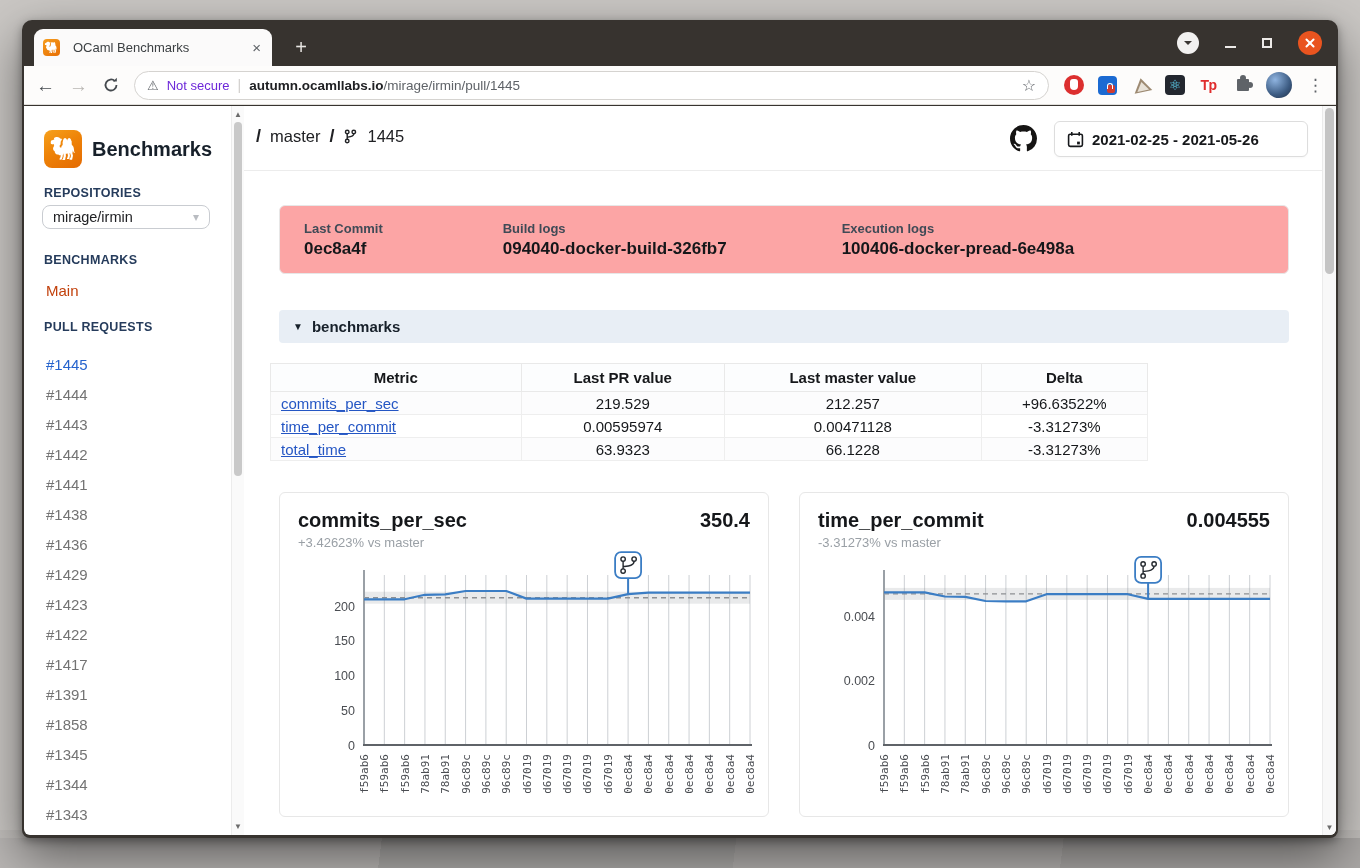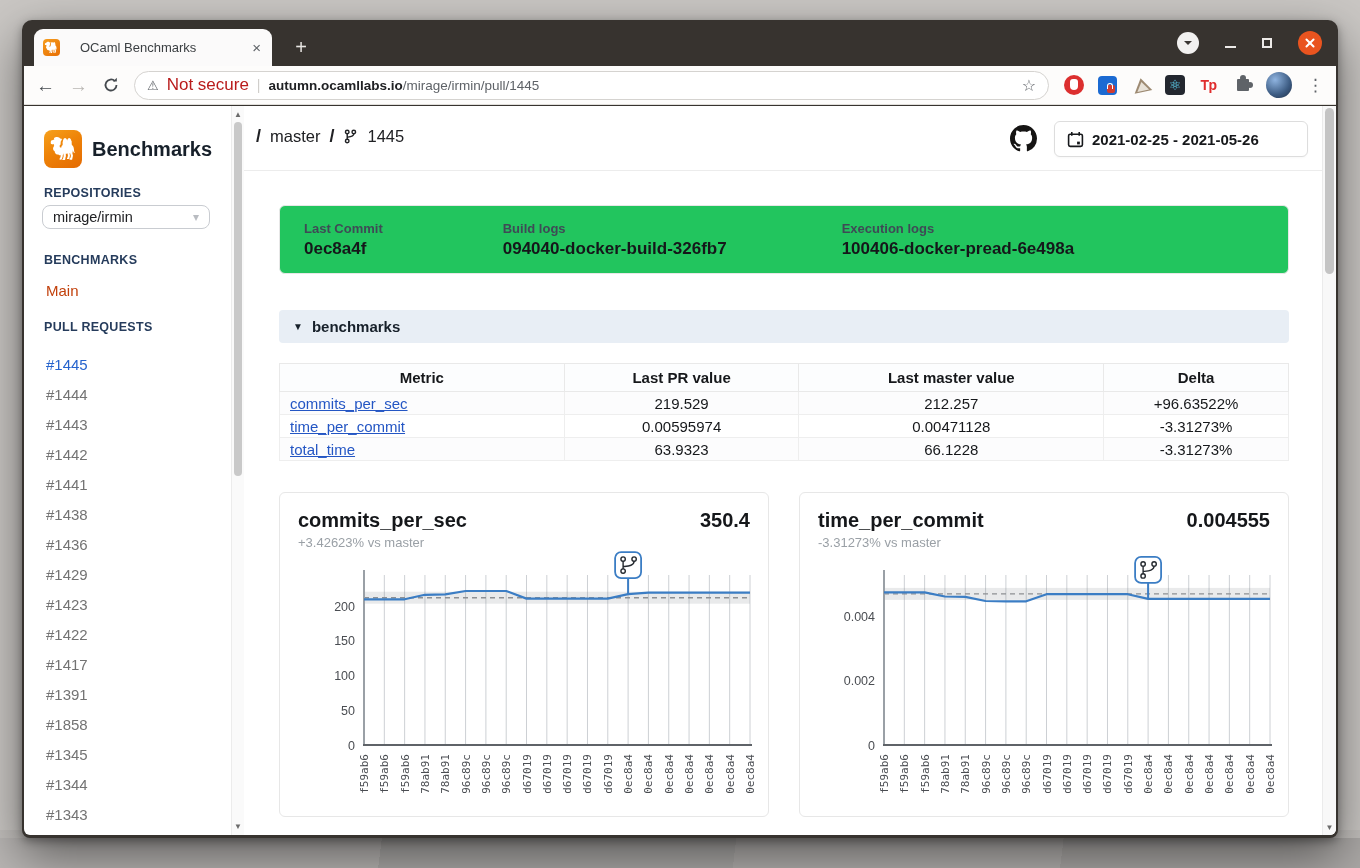--- a/index.html
+++ b/index.html
@@ -14,42 +14,42 @@
   .window{position:absolute;left:22px;top:20px;width:1316px;height:818px;background:#37332f;
     border-radius:10px 10px 8px 8px;box-shadow:0 18px 50px rgba(0,0,0,.5),0 3px 10px rgba(0,0,0,.35)}
 
   
   .titlebar{position:absolute;top:0;left:0;right:0;height:46px}
   .tab{position:absolute;left:12px;bottom:0;width:238px;height:37px;background:#fbfafa;
     border-radius:9px 9px 0 0;display:flex;align-items:center;padding:0 9px}
   .favicon{width:17px;height:17px;border-radius:4px;background:linear-gradient(145deg,#f59d1e,#e86e04);
     display:flex;align-items:center;justify-content:center;font-size:11px;line-height:1;flex:none}
   .favicon span{filter:brightness(0) invert(1)}
-  .tab-title{margin-left:20px;font-size:13px;color:#3c4043;flex:1;white-space:nowrap;overflow:hidden}
+  .tab-title{margin-left:13px;font-size:13px;color:#3c4043;flex:1;white-space:nowrap;overflow:hidden}
   .tab-close{color:#5f6368;font-size:15px;padding:0 2px;cursor:default}
   .newtab{position:absolute;left:264px;bottom:3px;width:30px;height:32px;color:#e8e6e3;font-size:20px;
     display:flex;align-items:center;justify-content:center}
   .winbtns{position:absolute;right:16px;top:0;height:46px;display:flex;align-items:center;gap:26px}
   .menu-circle{width:22px;height:22px;background:#f2f1f0;border-radius:50%;display:flex;align-items:center;justify-content:center}
   .menu-circle i{display:block;width:0;height:0;border:4px solid transparent;border-top-color:#3a3633;margin-top:4px}
   .min-bar{width:11px;height:2px;background:#eceae8;margin-top:8px}
   .max-box{width:10px;height:10px;border:2px solid #eceae8}
   .close-circle{width:24px;height:24px;border-radius:50%;background:#e9541f;position:relative}
   .close-circle::before,.close-circle::after{content:"";position:absolute;left:6px;top:11px;width:12px;height:2px;background:#fff;border-radius:1px}
   .close-circle::before{transform:rotate(45deg)}
   .close-circle::after{transform:rotate(-45deg)}
 
   
   .toolbar{position:absolute;top:46px;left:2px;right:2px;height:39px;background:#fdfcfb;border-bottom:1px solid #e0deda;
     display:flex;align-items:center;padding:0 12px;gap:14px}
   .nav-ic{font-size:19px;color:#454a4f;line-height:1}
   .nav-ic.disabled{color:#b9b6b3}
   .omnibox{flex:1;height:29px;background:#fff;border:1px solid #d5d3d0;border-radius:15px;
     display:flex;align-items:center;padding:0 12px;gap:8px;min-width:0}
-  .sec-label{font-size:17px;color:#b91c1c;white-space:nowrap}
+  .sec-label{font-size:13px;color:#6d28d9;white-space:nowrap}
   .warn{font-size:13px;color:#5f6368}
   .url-divider{color:#d0cecb;font-size:14px}
   .url{font-size:13.5px;color:#5f6368;white-space:nowrap;overflow:hidden}
   .url b{color:#202124;font-weight:700}
   .omni-star{margin-left:auto;font-size:16px;color:#5f6368}
   .ext-row{display:flex;align-items:center;gap:13px}
   .ext{width:21px;height:21px;display:flex;align-items:center;justify-content:center;position:relative}
   .ext-hand{width:20px;height:20px;border-radius:50%;background:#dc2f2f;position:relative}
   .ext-hand::after{content:"";position:absolute;left:6px;top:4px;width:8px;height:11px;background:#fff;border-radius:3px 3px 4px 4px}
   .ext-lock{width:19px;height:19px;border-radius:4px;background:#1b6ad2;position:relative}
@@ -93,34 +93,34 @@
   
   .main{flex:1;position:relative;min-width:0}
   .main-header{position:absolute;left:0;right:14px;top:0;height:65px;border-bottom:1px solid #ececec}
   .breadcrumb{position:absolute;left:12px;top:20px;display:flex;align-items:center;gap:9px;font-size:16.5px;color:#202124}
   .crumb-slash{font-weight:800;font-size:18px}
   .gh-icon{position:absolute;right:285px;top:19px;width:27px;height:27px}
   .datebox{position:absolute;right:14px;top:15px;width:254px;height:36px;border:1px solid #ddd;border-radius:6px;background:#fff;
     display:flex;align-items:center;padding:0 12px;gap:8px;box-shadow:0 1px 2px rgba(0,0,0,.03)}
   .datebox .dr{font-size:15px;font-weight:700;color:#16181b}
 
-  .info-card{position:absolute;left:35px;top:99px;width:1010px;height:69px;border:1px solid #e7e7e7;border-radius:6px;background:#22c55e;
+  .info-card{position:absolute;left:35px;top:99px;width:1010px;height:69px;border:1px solid #e7e7e7;border-radius:6px;background:#fca5a5;
     display:flex;align-items:center}
   .info-item{padding-left:24px}
   .info-item:nth-child(2){padding-left:120px}
   .info-item:nth-child(3){padding-left:115px}
   .info-label{font-size:13px;font-weight:700;color:#3f4a56;margin-bottom:3px}
   .info-value{font-size:17px;font-weight:800;color:#15171a}
 
   .bench-bar{position:absolute;left:35px;top:204px;width:1010px;height:33px;background:#e8eef5;border-radius:4px;
     display:flex;align-items:center;padding:0 14px;gap:9px}
   .bench-bar .tri{font-size:10px;color:#17202a}
   .bench-bar .lbl{font-size:15px;font-weight:800;color:#17202a}
 
-  table.bench{position:absolute;left:35px;top:257px;width:1010px;border-collapse:collapse;font-size:15px;color:#16181b}
+  table.bench{position:absolute;left:26px;top:257px;width:878px;border-collapse:collapse;font-size:15px;color:#16181b}
   table.bench th{font-weight:800;text-align:center;padding:5px 8px;border:1px solid #e9e9e9;background:#fcfdfe}
   table.bench td{padding:2.5px 10px;border:1px solid #eeeeee}
   table.bench td.num{text-align:center}
   table.bench tr:nth-child(odd) td{background:#fcfcfd}
   table.bench a{color:#2456c4;text-decoration:underline}
   col.c1{width:285px}col.c2{width:235px}col.c3{width:305px}col.c4{width:185px}
 
   .chart-card{position:absolute;top:386px;width:490px;height:325px;border:1px solid #e7e7e7;border-radius:6px;background:#fff;padding:16px 18px}
   .chart-card.left{left:35px}.chart-card.right{left:555px}
   .chart-head{display:flex;align-items:baseline;justify-content:space-between}

